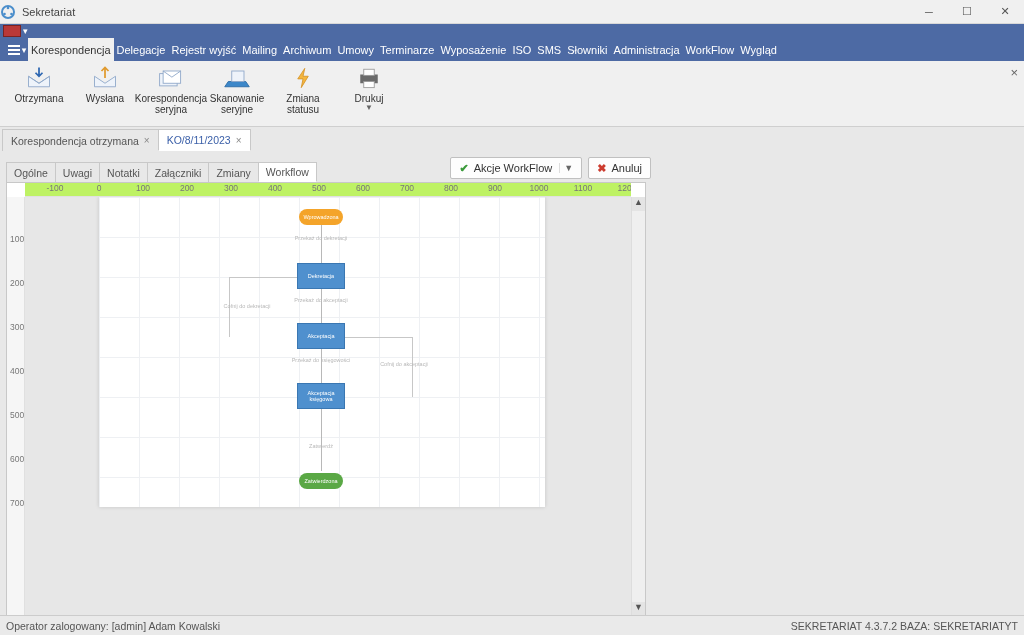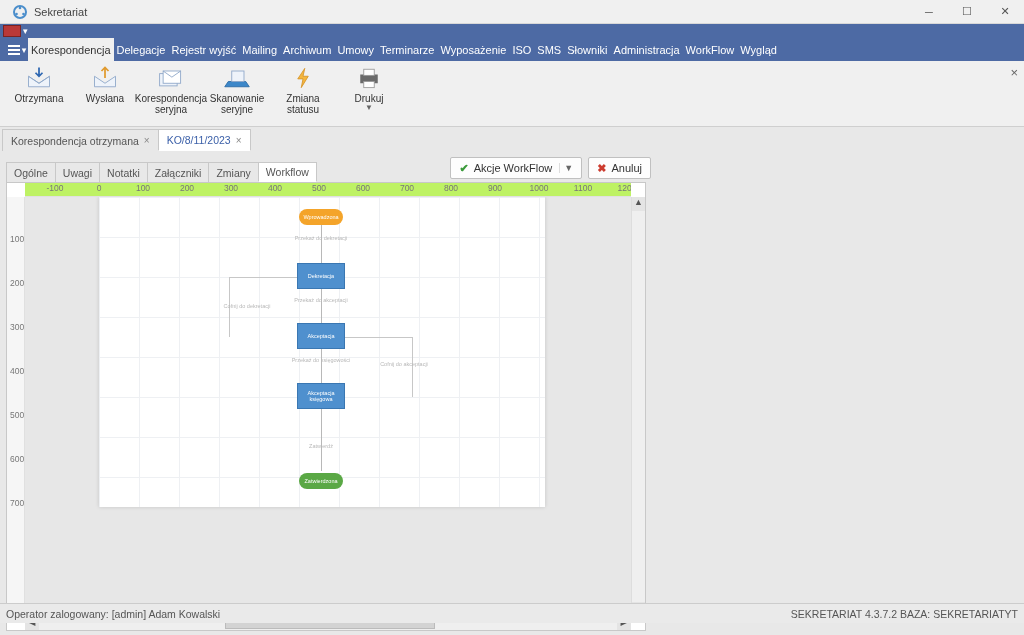--- a/index.html
+++ b/index.html
@@ -1,19 +1,19 @@
 <!DOCTYPE html>
 <html><head>
 <meta charset="utf-8">
 <style>
 * { margin: 0; padding: 0; box-sizing: border-box; font-family: 'Segoe UI', Tahoma, sans-serif; }
 html, body { width: 1024px; height: 635px; overflow: hidden; background: #e8e8e8; }
 
 
-.titlebar { height: 24px; background: #f0f0f0; border-bottom: 1px solid #d8d8d8; display: flex; align-items: center; padding-left: 12px; }
+.titlebar { height: 24px; background: #f0f0f0; border-bottom: 1px solid #d8d8d8; display: flex; align-items: center; padding-left: 0; }
 .titlebar-icon { width: 16px; height: 16px; }
 .titlebar-title { font-size: 11px; color: #444; margin-left: 6px; flex: 1; }
 .win-btn { width: 38px; height: 24px; display: flex; align-items: center; justify-content: center; font-size: 11px; color: #555; }
 
 
 .qat { height: 14px; background: #4d6aa4; display:flex; align-items:center; padding-left:2px; }
 .qat-button { width:18px; height:12px; background:#b93838; border:1px solid #7a2222; display:inline-block; margin-left:1px; }
 .qat-chev { color:#fff; font-size:9px; margin-left:2px; }
 
 
@@ -64,21 +64,21 @@
   linear-gradient(#eef0f3 1px, transparent 1px),
   linear-gradient(90deg, #eef0f3 1px, transparent 1px);
   background-size: 40px 40px; }
 
 .node-oval { width:44px; height:16px; border-radius:8px; font-size:5.5px; color:#fff; display:flex; align-items:center; justify-content:center; position:absolute; }
 .node-rect { width:48px; height:26px; font-size:5.5px; color:#fff; background:#4f90ce; border:1px solid #3a77b2; display:flex; align-items:center; justify-content:center; position:absolute; line-height:1.1; text-align:center; }
 .edge-label { position:absolute; font-size:5.5px; color:#b8b8b8; text-align:center; transform:translateX(-50%); }
 .conn-line-v { position:absolute; width:1px; background:#b8b8b8; }
 
 
-.status { position: absolute; bottom: 12px; left: 0; right: 0; height: 20px; background: #eaeaea; border-top: 1px solid #ccc; display: flex; align-items: center; font-size: 10.5px; color: #555; padding: 0 6px; }
+.status { position: absolute; bottom: 0; left: 0; right: 0; height: 20px; background: #eaeaea; border-top: 1px solid #ccc; display: flex; align-items: center; font-size: 10.5px; color: #555; padding: 0 6px; }
 .status .right { margin-left: auto; }
 
 
 .ic svg { width:100%; height:100%; }
 </style>
 </head>
 <body>
 
 <div class="titlebar">
   <span class="titlebar-icon">

